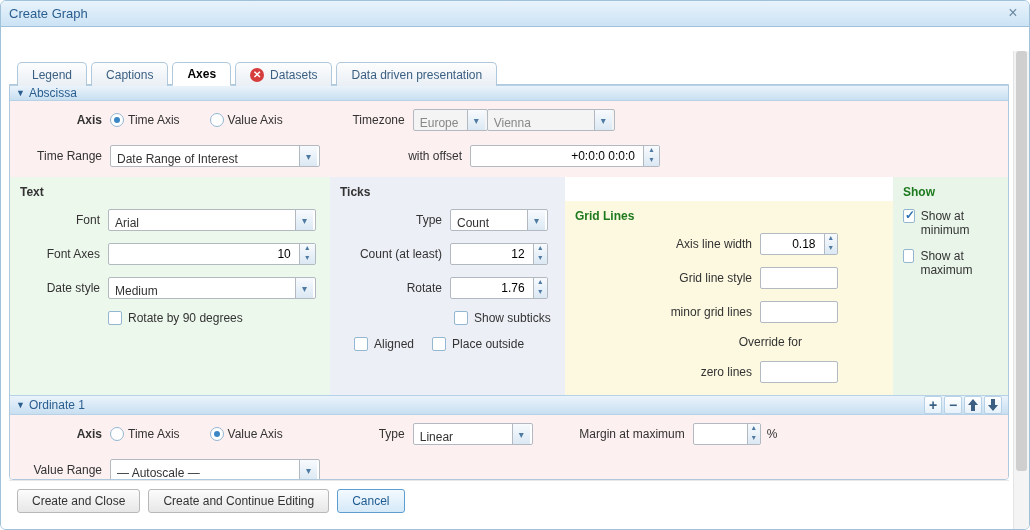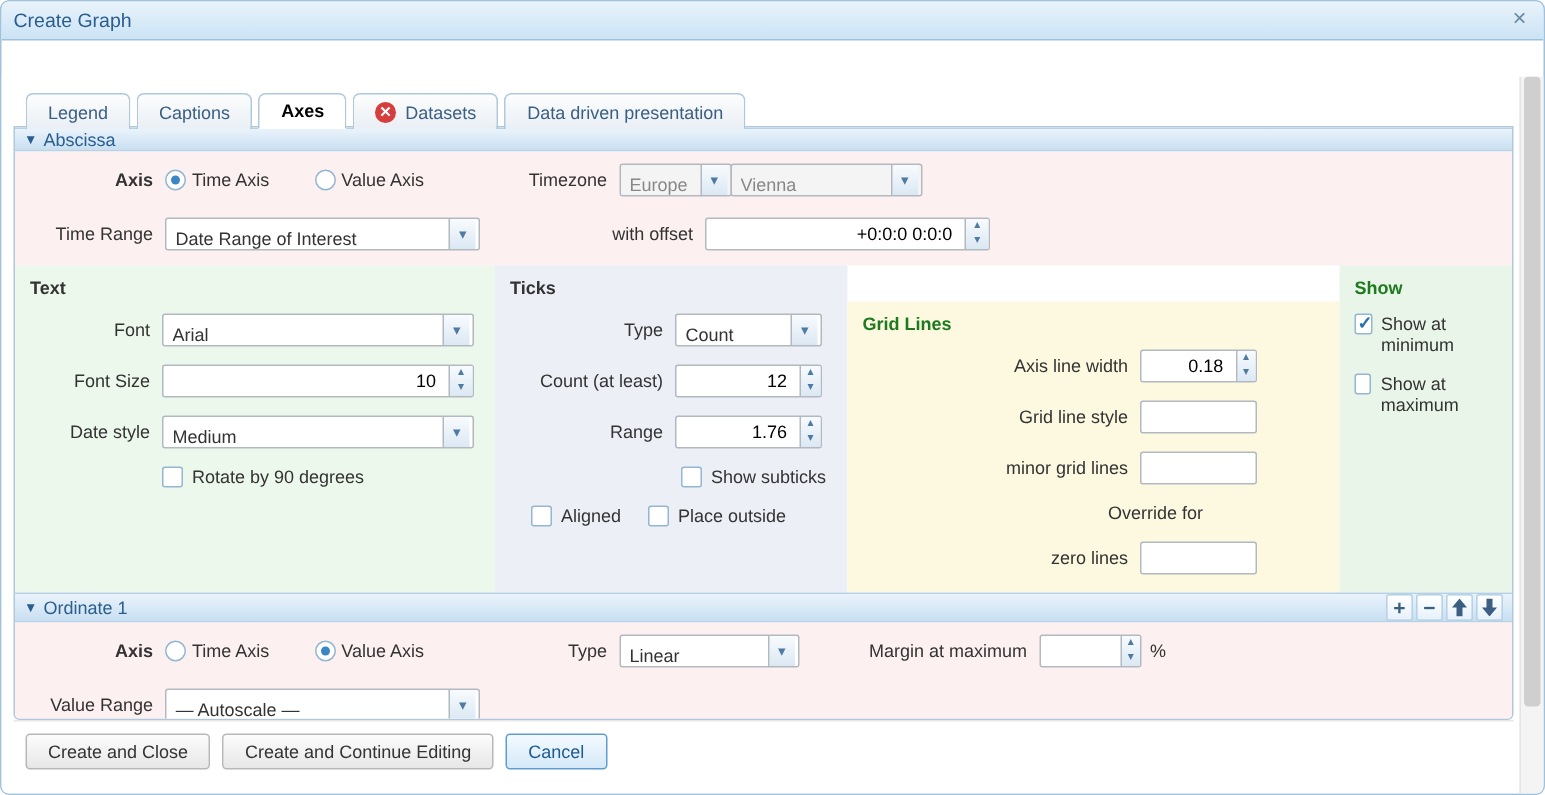--- a/index.html
+++ b/index.html
@@ -160,21 +160,21 @@
             <div class="panel p-text">
               <h4>Text</h4>
               <div class="prow">
                 <span class="plab" style="width:88px">Font</span>
                 <span class="combo" style="width:208px">
                   <span class="val">Arial</span>
                   <span class="dd">▾</span>
                 </span>
               </div>
               <div class="prow">
-                <span class="plab" style="width:88px">Font Size</span>
+                <span class="plab" style="width:88px">Font Axes</span>
                 <span class="num" style="width:208px">
                   <input value="10" style="">
                   <span class="spin">
                       <div>▴</div>
                       <div>▾</div>
                     </span>
                 </span>
               </div>
               <div class="prow">
                 <span class="plab" style="width:88px">Date style</span>
@@ -202,21 +202,21 @@
                 <span class="plab" style="width:110px">Count (at least)</span>
                 <span class="num" style="width:98px">
                   <input value="12" style="">
                   <span class="spin">
                       <div>▴</div>
                       <div>▾</div>
                     </span>
                 </span>
               </div>
               <div class="prow">
-                <span class="plab" style="width:110px">Range</span>
+                <span class="plab" style="width:110px">Rotate</span>
                 <span class="num" style="width:98px">
                   <input value="1.76" style="">
                   <span class="spin">
                       <div>▴</div>
                       <div>▾</div>
                     </span>
                 </span>
               </div>
               <div class="prow" style="padding-left:114px">
                 <span class="check"></span>

